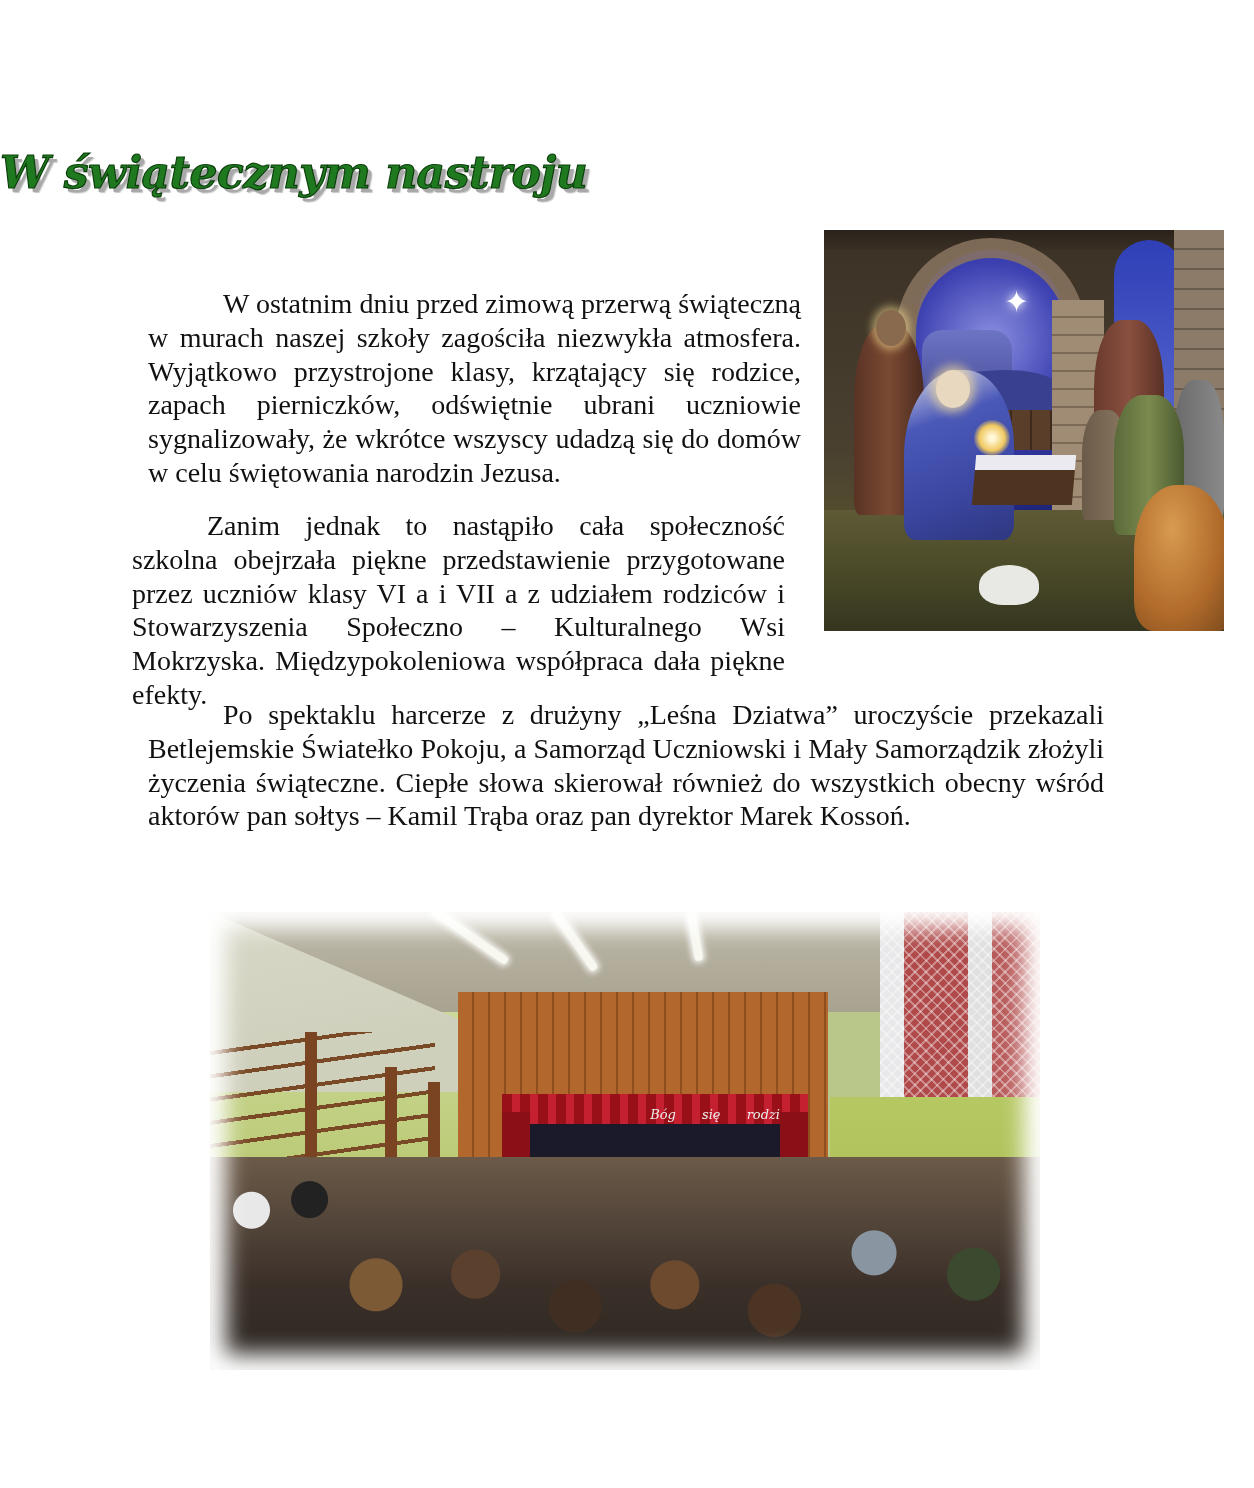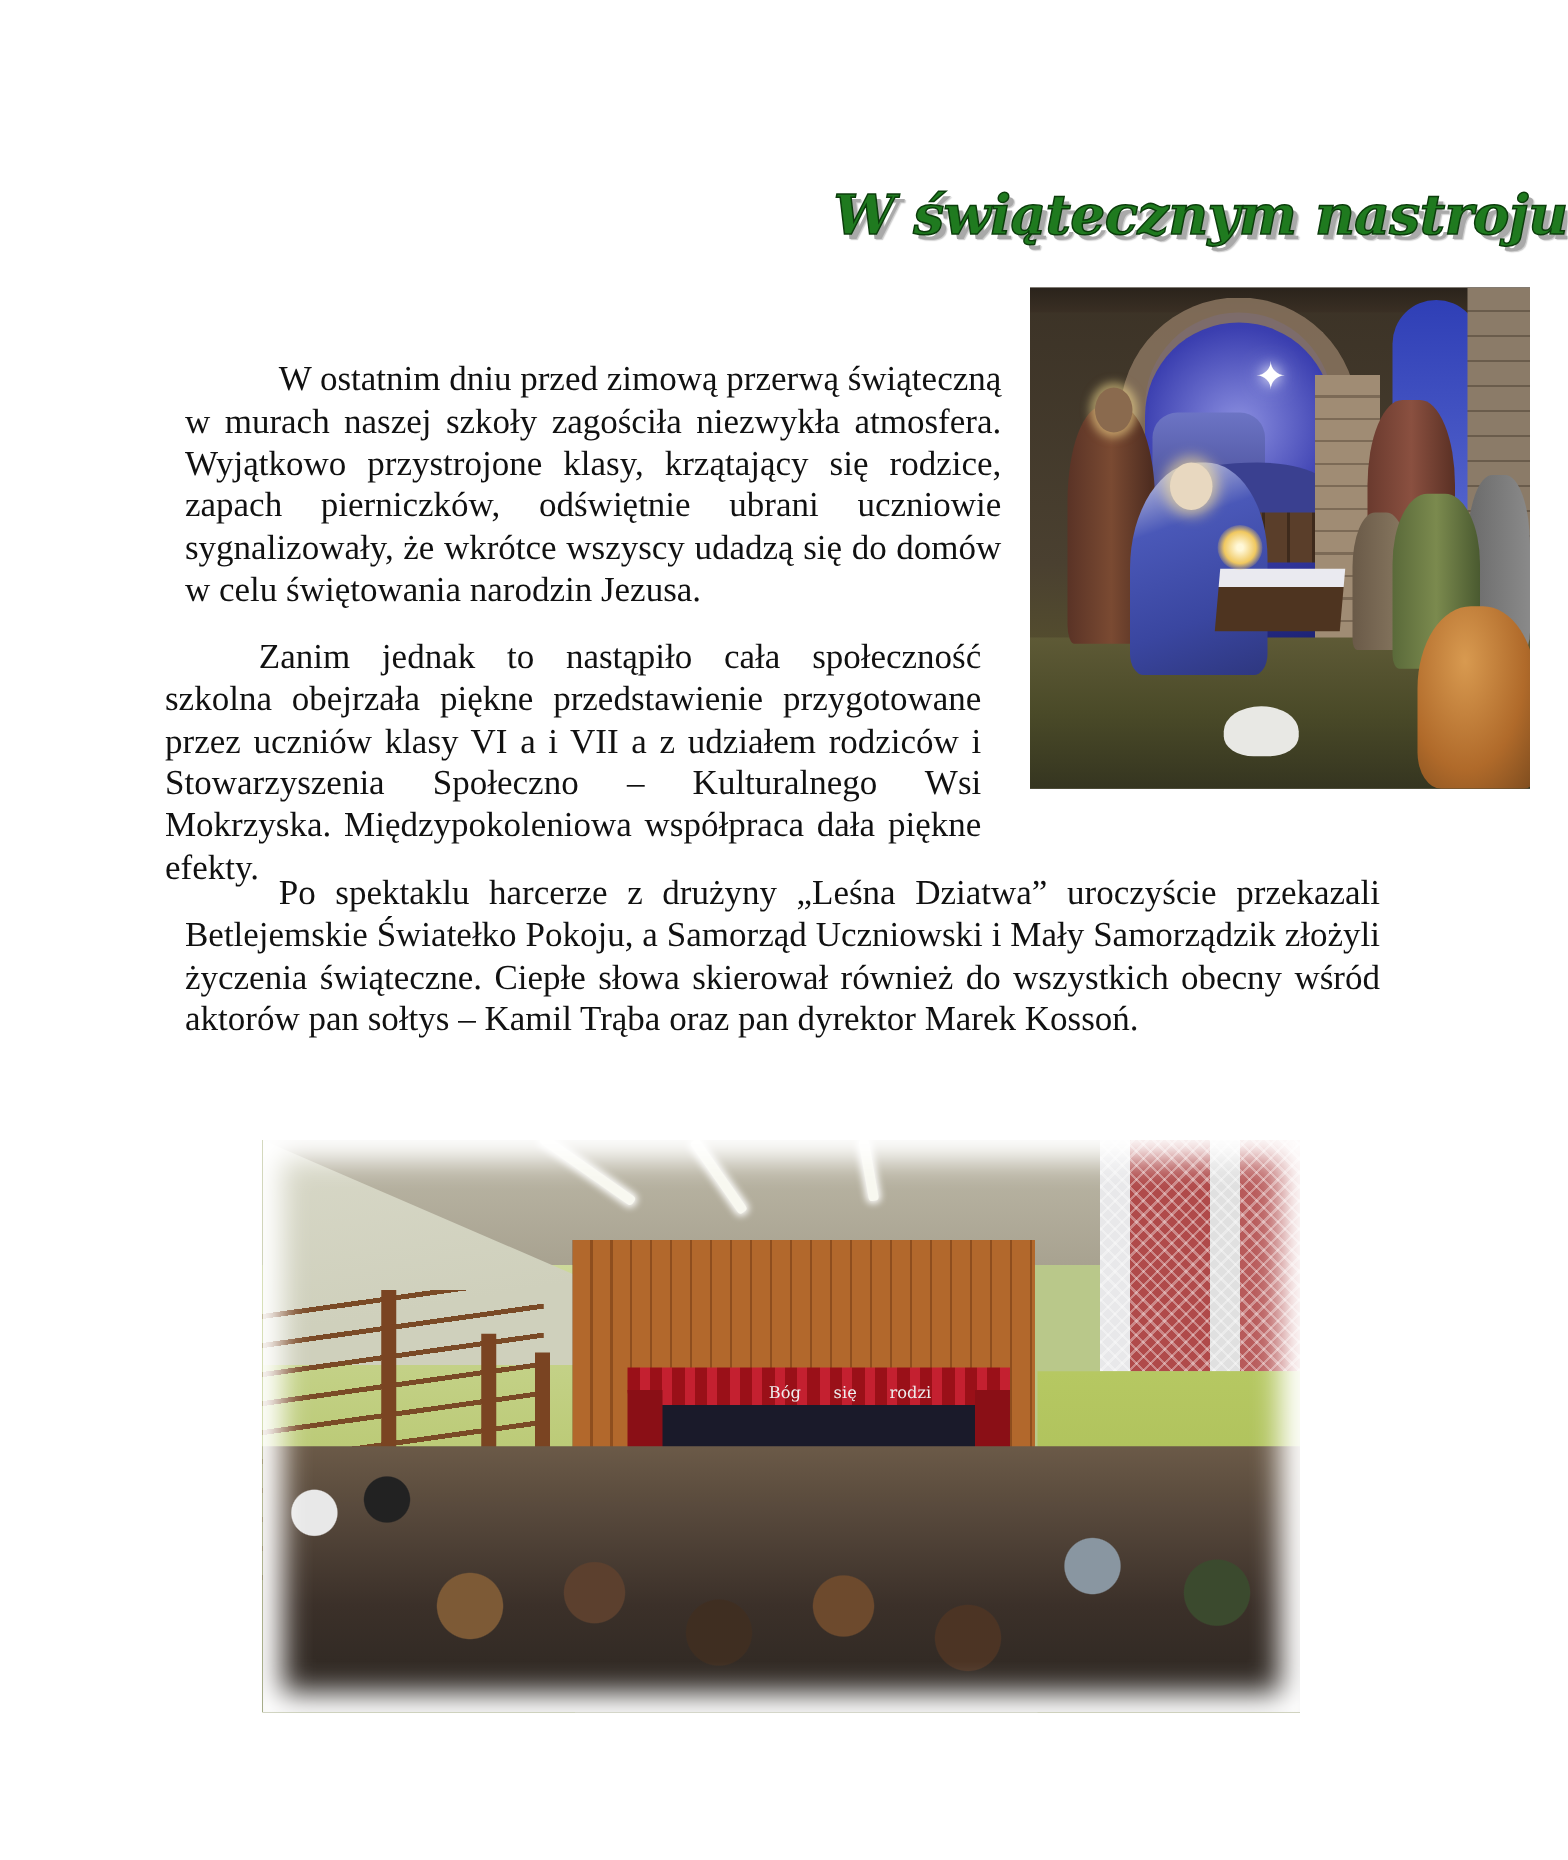--- a/index.html
+++ b/index.html
@@ -1,20 +1,20 @@
 <!DOCTYPE html>
 <html><head>
   <meta charset="utf-8">
   <style>
     html, body { margin: 0; padding: 0; background: #ffffff; }
     body { width: 1254px; height: 1488px; position: relative; overflow: hidden;
            font-family: "Liberation Serif", "DejaVu Serif", serif; color: #111; }
 
     .title {
-      position: absolute; left: 0; width: 1254px; top: 118px; text-align: right;
+      position: absolute; left: 0; width: 1254px; top: 118px; text-align: left;
       font-family: "DejaVu Serif", "Liberation Serif", serif;
       font-style: italic; font-weight: bold; font-size: 44px; letter-spacing: -0.5px;
       color: #1f7a1f;
       -webkit-text-stroke: 1.2px #0b3d0b;
       text-shadow: 4px 4px 0 #a9a9a9, 5px 5px 1px #c8c8c8;
     }
 
     .para {
       position: absolute; font-size: 28px; line-height: 33.8px; text-align: justify;
       text-indent: 75px; margin: 0; color: #111;
@@ -103,21 +103,21 @@
     .ph-panel { position: absolute; left: 248px; top: 80px; width: 370px; height: 250px;
       background: repeating-linear-gradient(90deg, #b2682c 0 14px, #8e4e1e 14px 16px); }
     .ph-stage { position: absolute; left: 295px; top: 190px; width: 300px; height: 150px;
       background: #1a1a2a; }
     .ph-curtain-top { position: absolute; left: 292px; top: 182px; width: 306px; height: 30px;
       background: repeating-linear-gradient(90deg, #9a1018 0 10px, #c42030 10px 18px);
       border-radius: 0 0 12px 12px; }
     .ph-curtain-l { position: absolute; left: 292px; top: 200px; width: 28px; height: 140px; background: #8a0f16; }
     .ph-curtain-r { position: absolute; left: 570px; top: 200px; width: 28px; height: 140px; background: #8a0f16; }
     .ph-banner { position: absolute; left: 370px; top: 195px; width: 200px; font-family: "DejaVu Serif", serif;
-      font-size: 13px; color: #eeeeee; word-spacing: 22px; text-align: center; }
+      font-style: italic; font-size: 13px; color: #eeeeee; word-spacing: 22px; text-align: right; }
     .ph-window { position: absolute; left: 670px; top: 0; width: 160px; height: 185px;
       background:
         repeating-linear-gradient(45deg, rgba(255,255,255,.35) 0 2px, transparent 2px 8px),
         repeating-linear-gradient(-45deg, rgba(255,255,255,.35) 0 2px, transparent 2px 8px),
         linear-gradient(90deg, #e8e8ea 0 15%, #b04a4a 15% 55%, #e0e0e0 55% 70%, #b85a5a 70%); }
     .ph-wall-right { position: absolute; left: 620px; top: 185px; width: 210px; height: 273px;
       background: linear-gradient(180deg, #b6c862, #9fb44e); }
     .ph-lights { position: absolute; height: 8px; width: 90px; background: #f8f8f0; border-radius: 3px;
       box-shadow: 0 0 6px 2px #ffffff; }
     .ph-crowd { position: absolute; left: 0; top: 245px; width: 830px; height: 213px;

